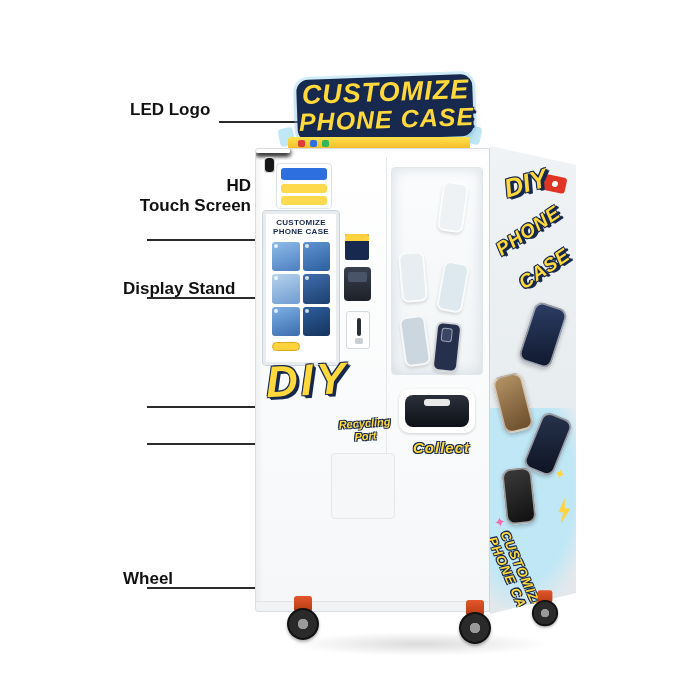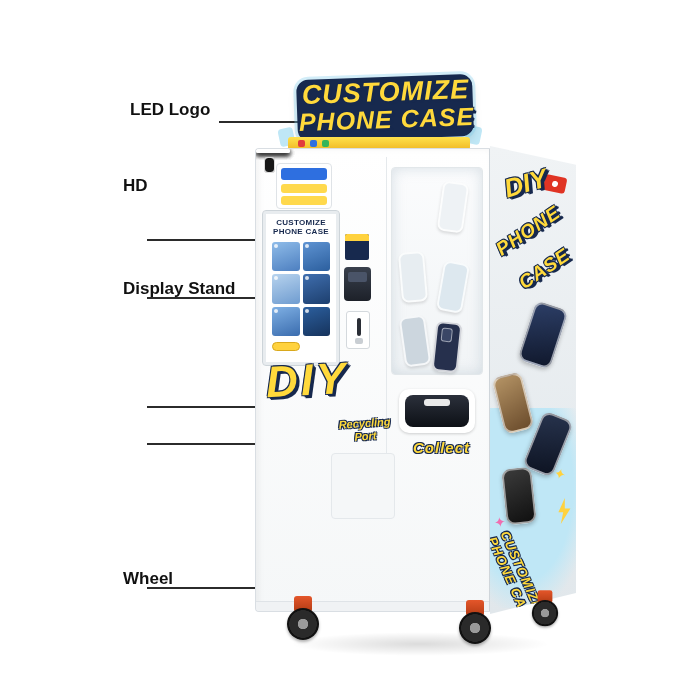--- a/index.html
+++ b/index.html
@@ -8,21 +8,21 @@
     position:relative; width:700px; height:700px; margin:0 auto;
     background:#ffffff; overflow:hidden;
     font-family:"Liberation Sans", sans-serif;
   }
 
   
   .callout-label {
     position:absolute; font-size:17px; font-weight:bold; color:#111;
     white-space:nowrap; line-height:1.2;
   }
-  .callout-2line { text-align:left; }
+  .callout-2line { text-align:right; }
   .leader {
     position:absolute; height:2px; background:#2b2b2b;
   }
   .leader::after {
     content:''; position:absolute; right:-4px; top:-3px;
     width:8px; height:8px; border-radius:50%; background:#2b2b2b;
   }
 
   
   .sign-backdrop {
@@ -276,20 +276,21 @@
 </head>
 <body>
 
 <div class="stage">
 
   <div class="callout-label" style="left:123px; top:100px;margin-left:7px;">LED Logo</div>
   <div class="leader" style="left:219px; top:121px; width:94px;"></div>
 
   <div class="callout-label callout-2line" style="left:123px; top:176px; width:128px;">
     <div>HD</div>
+    <div>Touch Screen</div>
   </div>
   <div class="leader" style="left:147px; top:239px; width:120px;"></div>
 
   <div class="callout-label" style="left:123px; top:279px;">Display Stand</div>
   <div class="leader" style="left:147px; top:297px; width:288px;"></div>
 
   <div class="leader" style="left:147px; top:406px; width:272px;"></div>
 
   <div class="leader" style="left:147px; top:443px; width:223px;"></div>
 

